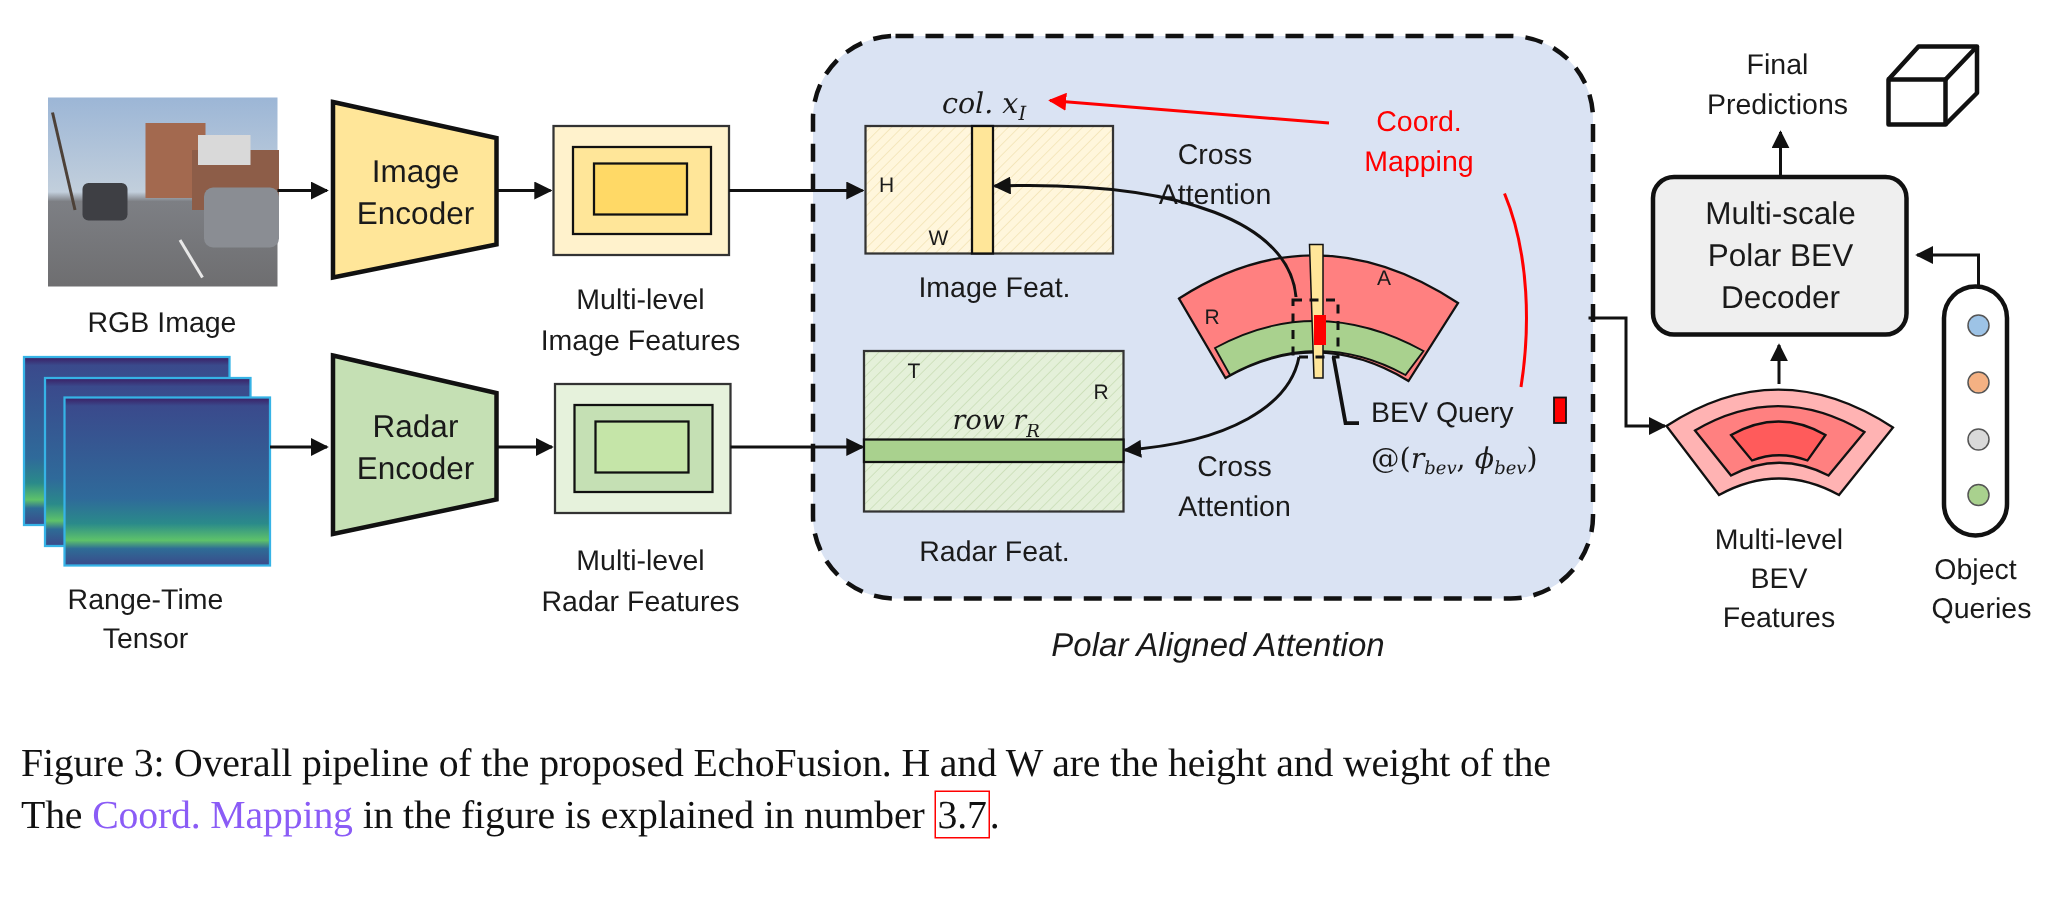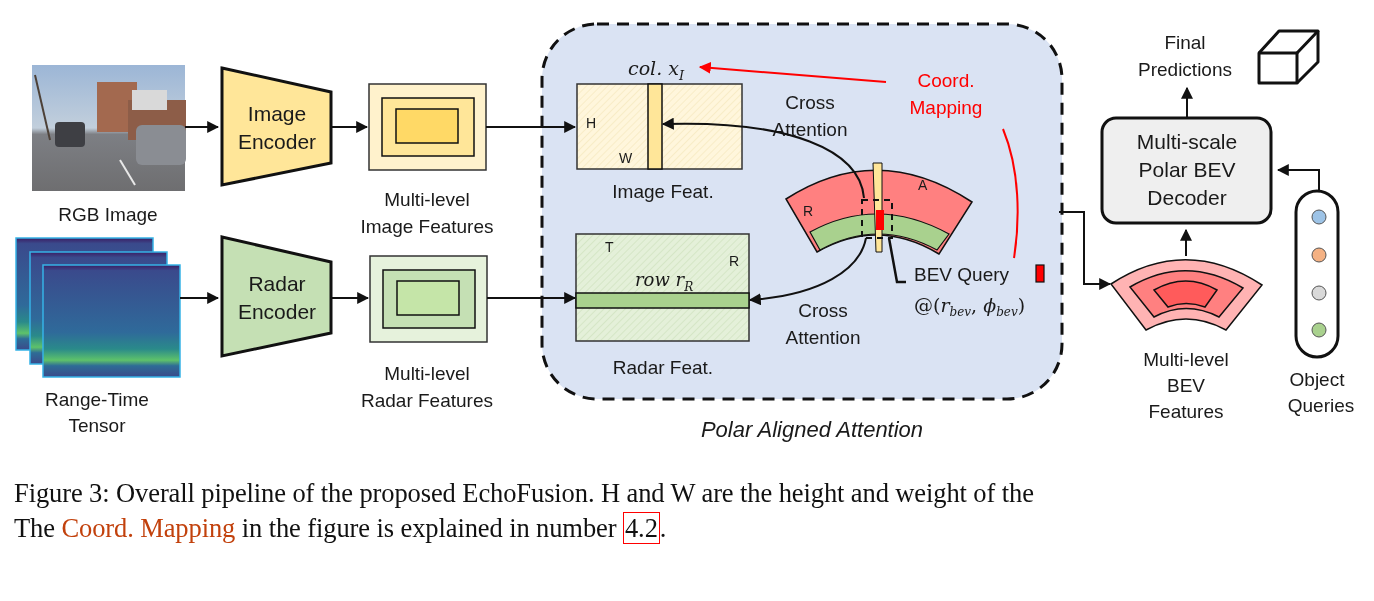--- a/index.html
+++ b/index.html
@@ -1,22 +1,22 @@
 <!DOCTYPE html>
 <html><head>
 <meta charset="utf-8">
 <style>
   html, body { margin:0; padding:0; background:#ffffff; }
   body { width:1374px; height:601px; position:relative; overflow:hidden; font-family:"Liberation Sans", sans-serif; color:#111; }
   #diagram { position:absolute; left:0; top:0; width:1374px; height:460px; }
   .lbl { font-family:"Liberation Sans", sans-serif; fill:#1a1a1a; }
   .math { font-family:"DejaVu Serif", serif; font-style:italic; fill:#1a1a1a; }
   .red { fill:#ff0000; }
-  #caption { position:absolute; left:14px; top:476px; width:1350px; font-family:"Liberation Serif", serif; font-size:26.5px; line-height:35px; color:#111; letter-spacing:-0.1px; }
-  #caption .red-text { color:#c2410c; }
+  #caption { position:absolute; left:14px; top:491px; width:1350px; font-family:"Liberation Serif", serif; font-size:26.5px; line-height:35px; color:#111; letter-spacing:-0.1px; }
+  #caption .red-text { color:#8b5cf6; }
   #caption .ref-box { border:1.5px solid #ff0000; padding:0 1px; }
 </style>
 </head>
 <body>
 
 <svg id="diagram" width="1374" height="460" viewBox="0 0 1374 460" xmlns="http://www.w3.org/2000/svg">
   <defs>
     <marker id="arr" viewBox="0 0 10 10" refX="9" refY="5" markerWidth="6" markerHeight="6" orient="auto-start-reverse">
       <path d="M0,0 L10,5 L0,10 z" fill="#111"></path>
     </marker>
@@ -183,14 +183,14 @@
   <circle cx="1319" cy="255" r="7" stroke="#555" stroke-width="1" id="oq1" fill="#f4b183"></circle>
   <circle cx="1319" cy="293" r="7" stroke="#555" stroke-width="1" id="oq2" fill="#d9d9d9"></circle>
   <circle cx="1319" cy="330" r="7" stroke="#555" stroke-width="1" id="oq3" fill="#a9d18e"></circle>
   <path d="M1319,191 L1319,170 L1278,170" fill="none" stroke="#111" stroke-width="2" marker-end="url(#arr)"></path>
   <text class="lbl" x="1317" y="386" font-size="19" text-anchor="middle">Object</text>
   <text class="lbl" x="1321" y="412" font-size="19" text-anchor="middle">Queries</text>
 </svg>
 
 <div id="caption">
   <div>Figure 3: Overall pipeline of the proposed EchoFusion. H and W are the height and weight of the</div>
-  <div><span>The </span><span class="red-text">Coord. Mapping</span><span> in the figure is explained in number </span><span class="ref-box">4.2</span><span>.</span></div>
+  <div><span>The </span><span class="red-text">Coord. Mapping</span><span> in the figure is explained in number </span><span class="ref-box">3.7</span><span>.</span></div>
 </div>
 
 </body></html>

